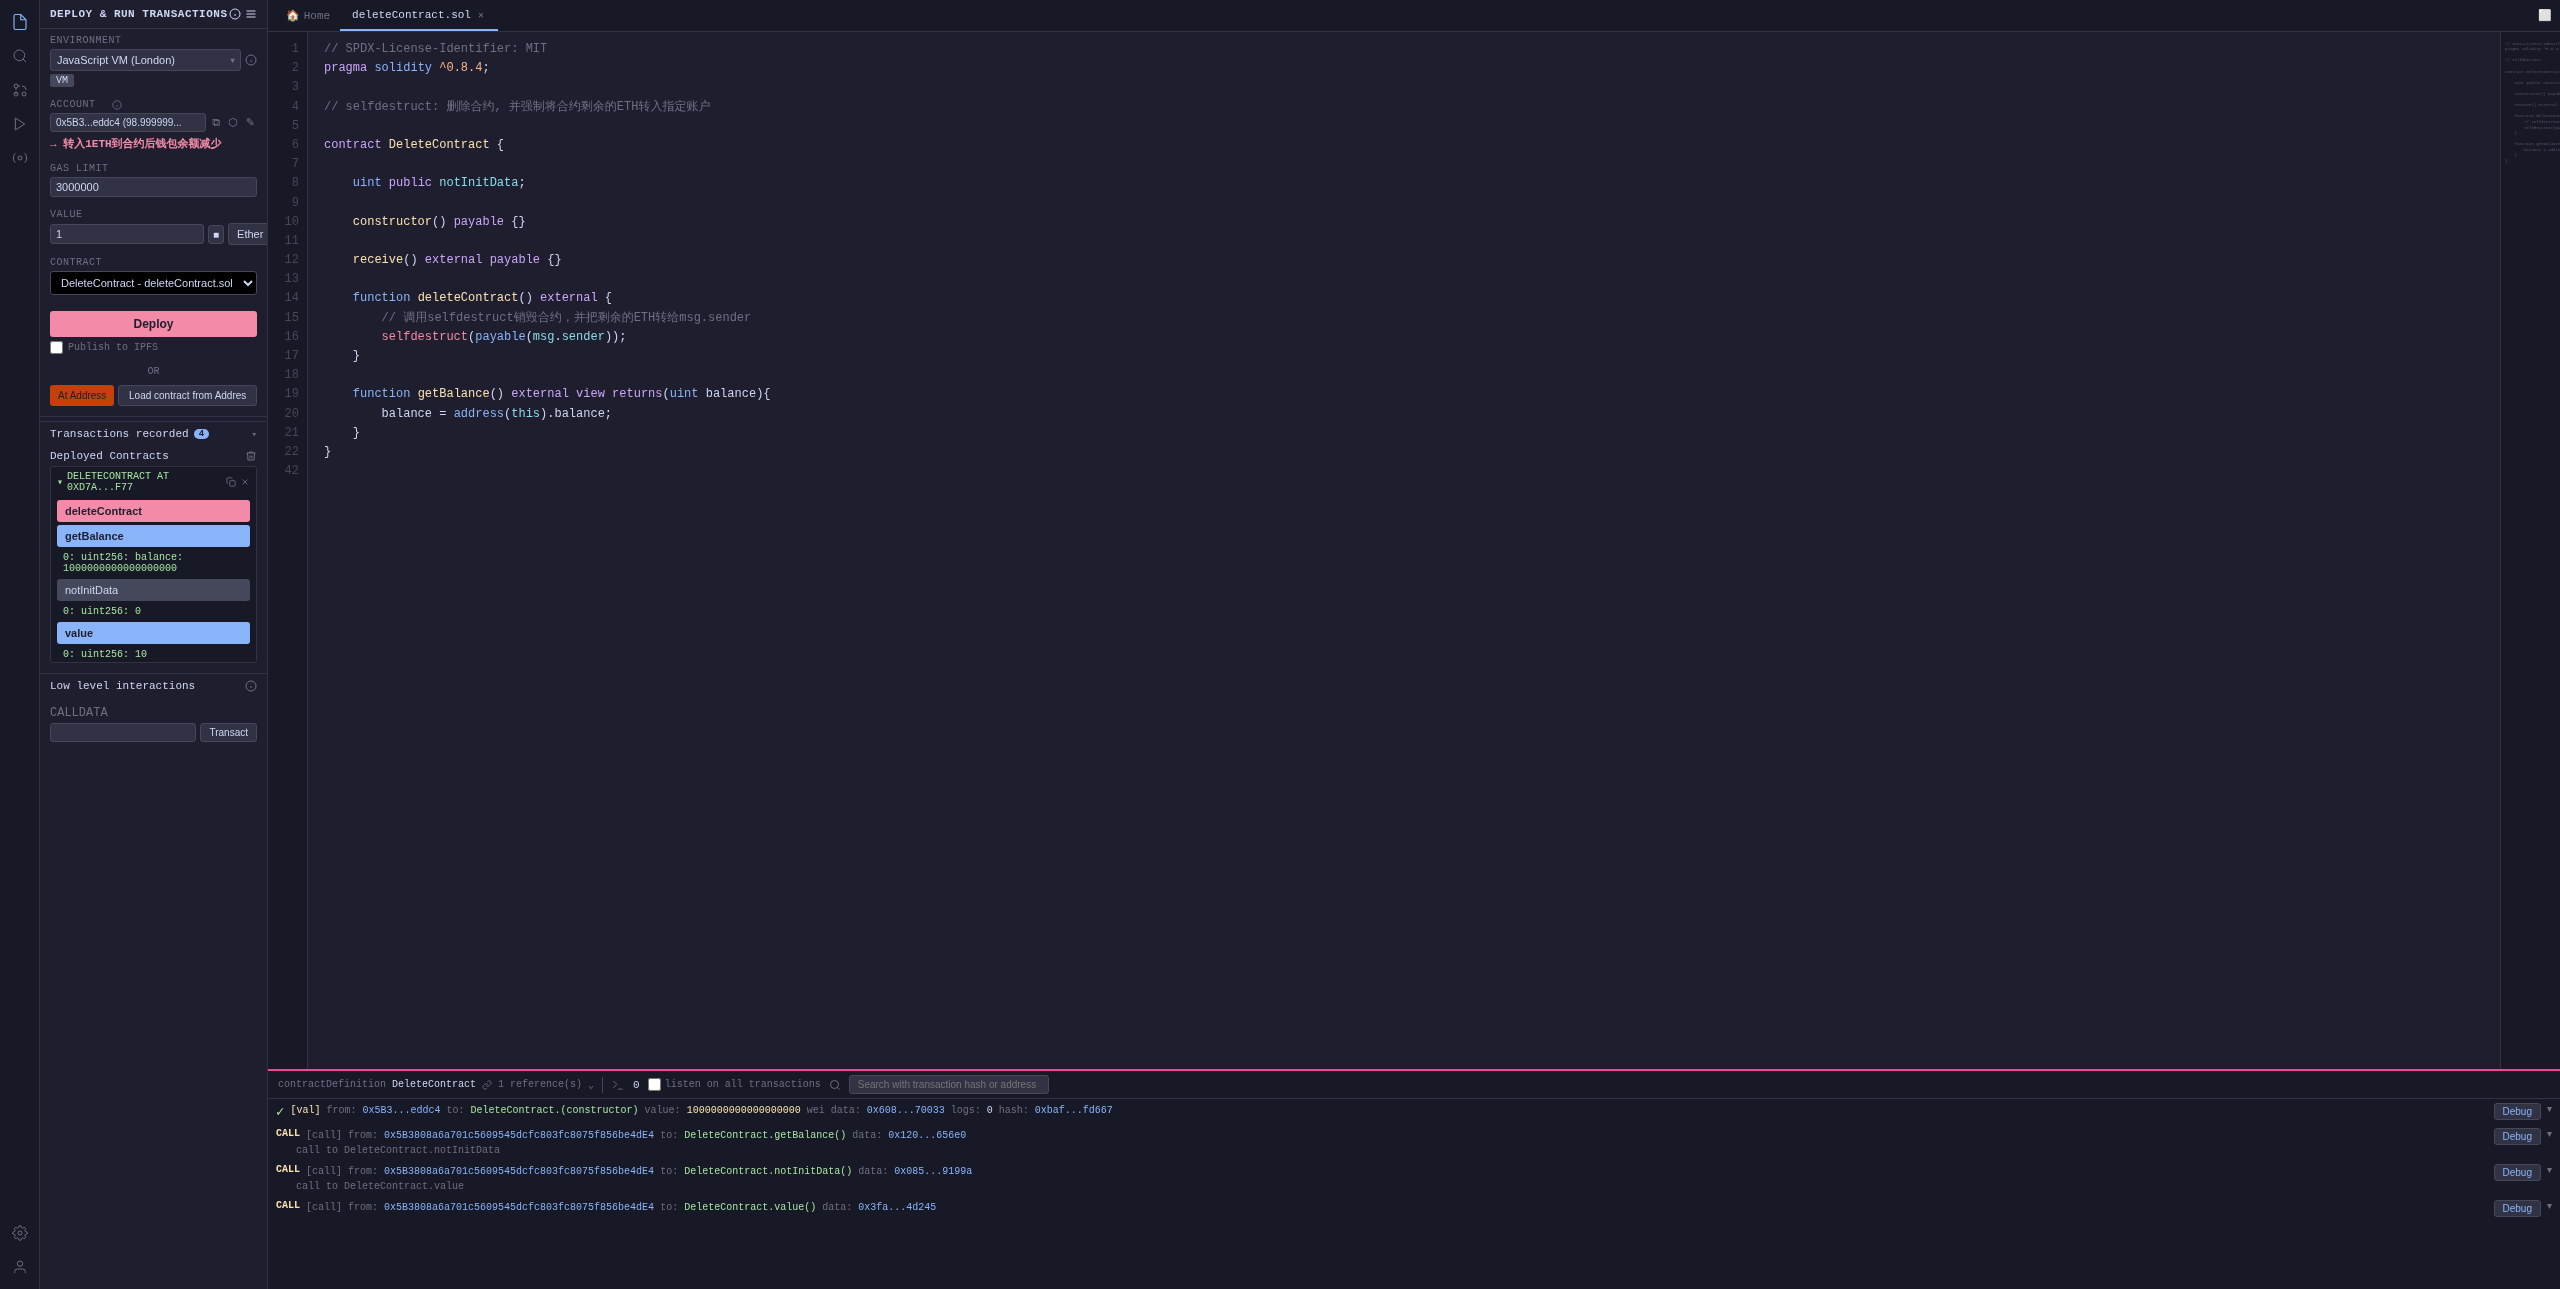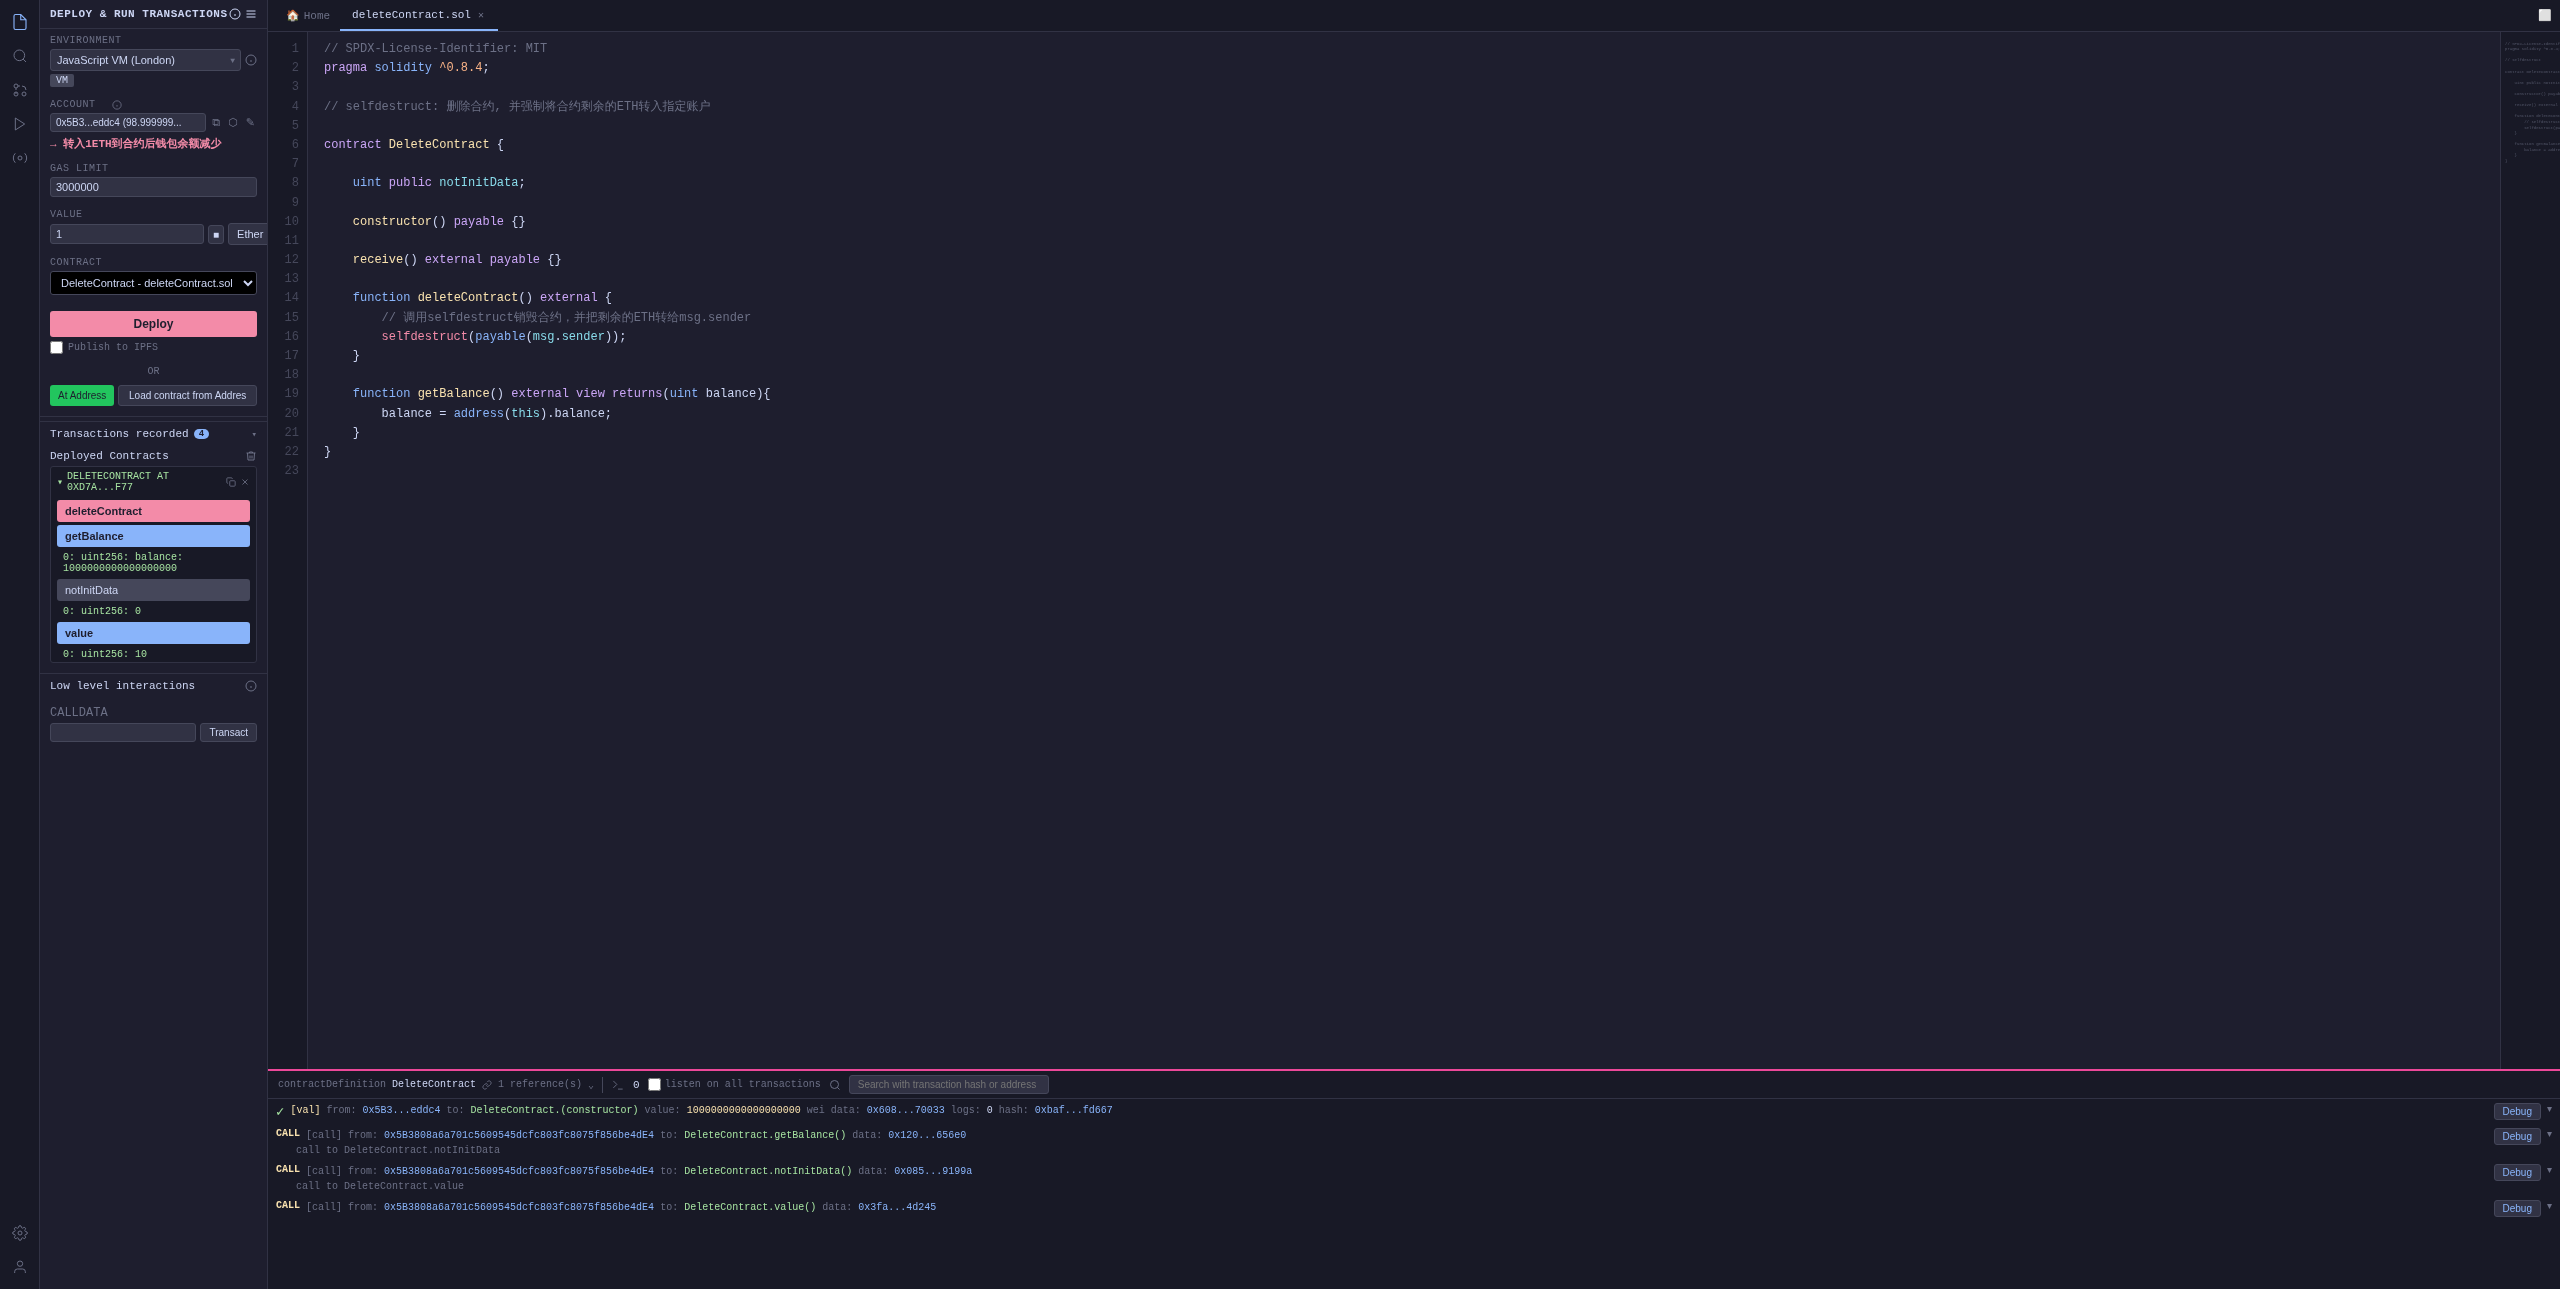--- a/index.html
+++ b/index.html
@@ -212,21 +212,21 @@
       color: #6c7086;
       font-size: 10px;
       padding: 2px 0;
     }
 
     .at-address-row {
       display: flex;
       gap: 4px;
     }
     .at-address-btn {
-      background: #22c55e;
+      background: #c2410c;
       color: #1e1e2e;
       border: none;
       padding: 4px 8px;
       font-size: 10px;
       border-radius: 3px;
       cursor: pointer;
       white-space: nowrap;
     }
     .load-contract-btn {
       flex: 1;
@@ -856,21 +856,21 @@
           <div>13</div>
           <div>14</div>
           <div>15</div>
         <div>16</div>
           <div>17</div>
           <div>18</div>
           <div>19</div>
           <div>20</div>
         <div>21</div>
           <div>22</div>
-          <div>23</div>
+          <div>42</div>
       </div>
 
       <div class="code-content"><span class="code-gray">// SPDX-License-Identifier: MIT</span>
 <span class="code-purple">pragma</span> <span class="code-blue">solidity</span> <span class="code-orange">^0.8.4</span>;
 
 <span class="code-gray">// selfdestruct: 删除合约, 并强制将合约剩余的ETH转入指定账户</span>
 
 <span class="code-purple">contract</span> <span class="code-yellow">DeleteContract</span> {
 
     <span class="code-blue">uint</span> <span class="code-purple">public</span> <span class="code-cyan">notInitData</span>;

